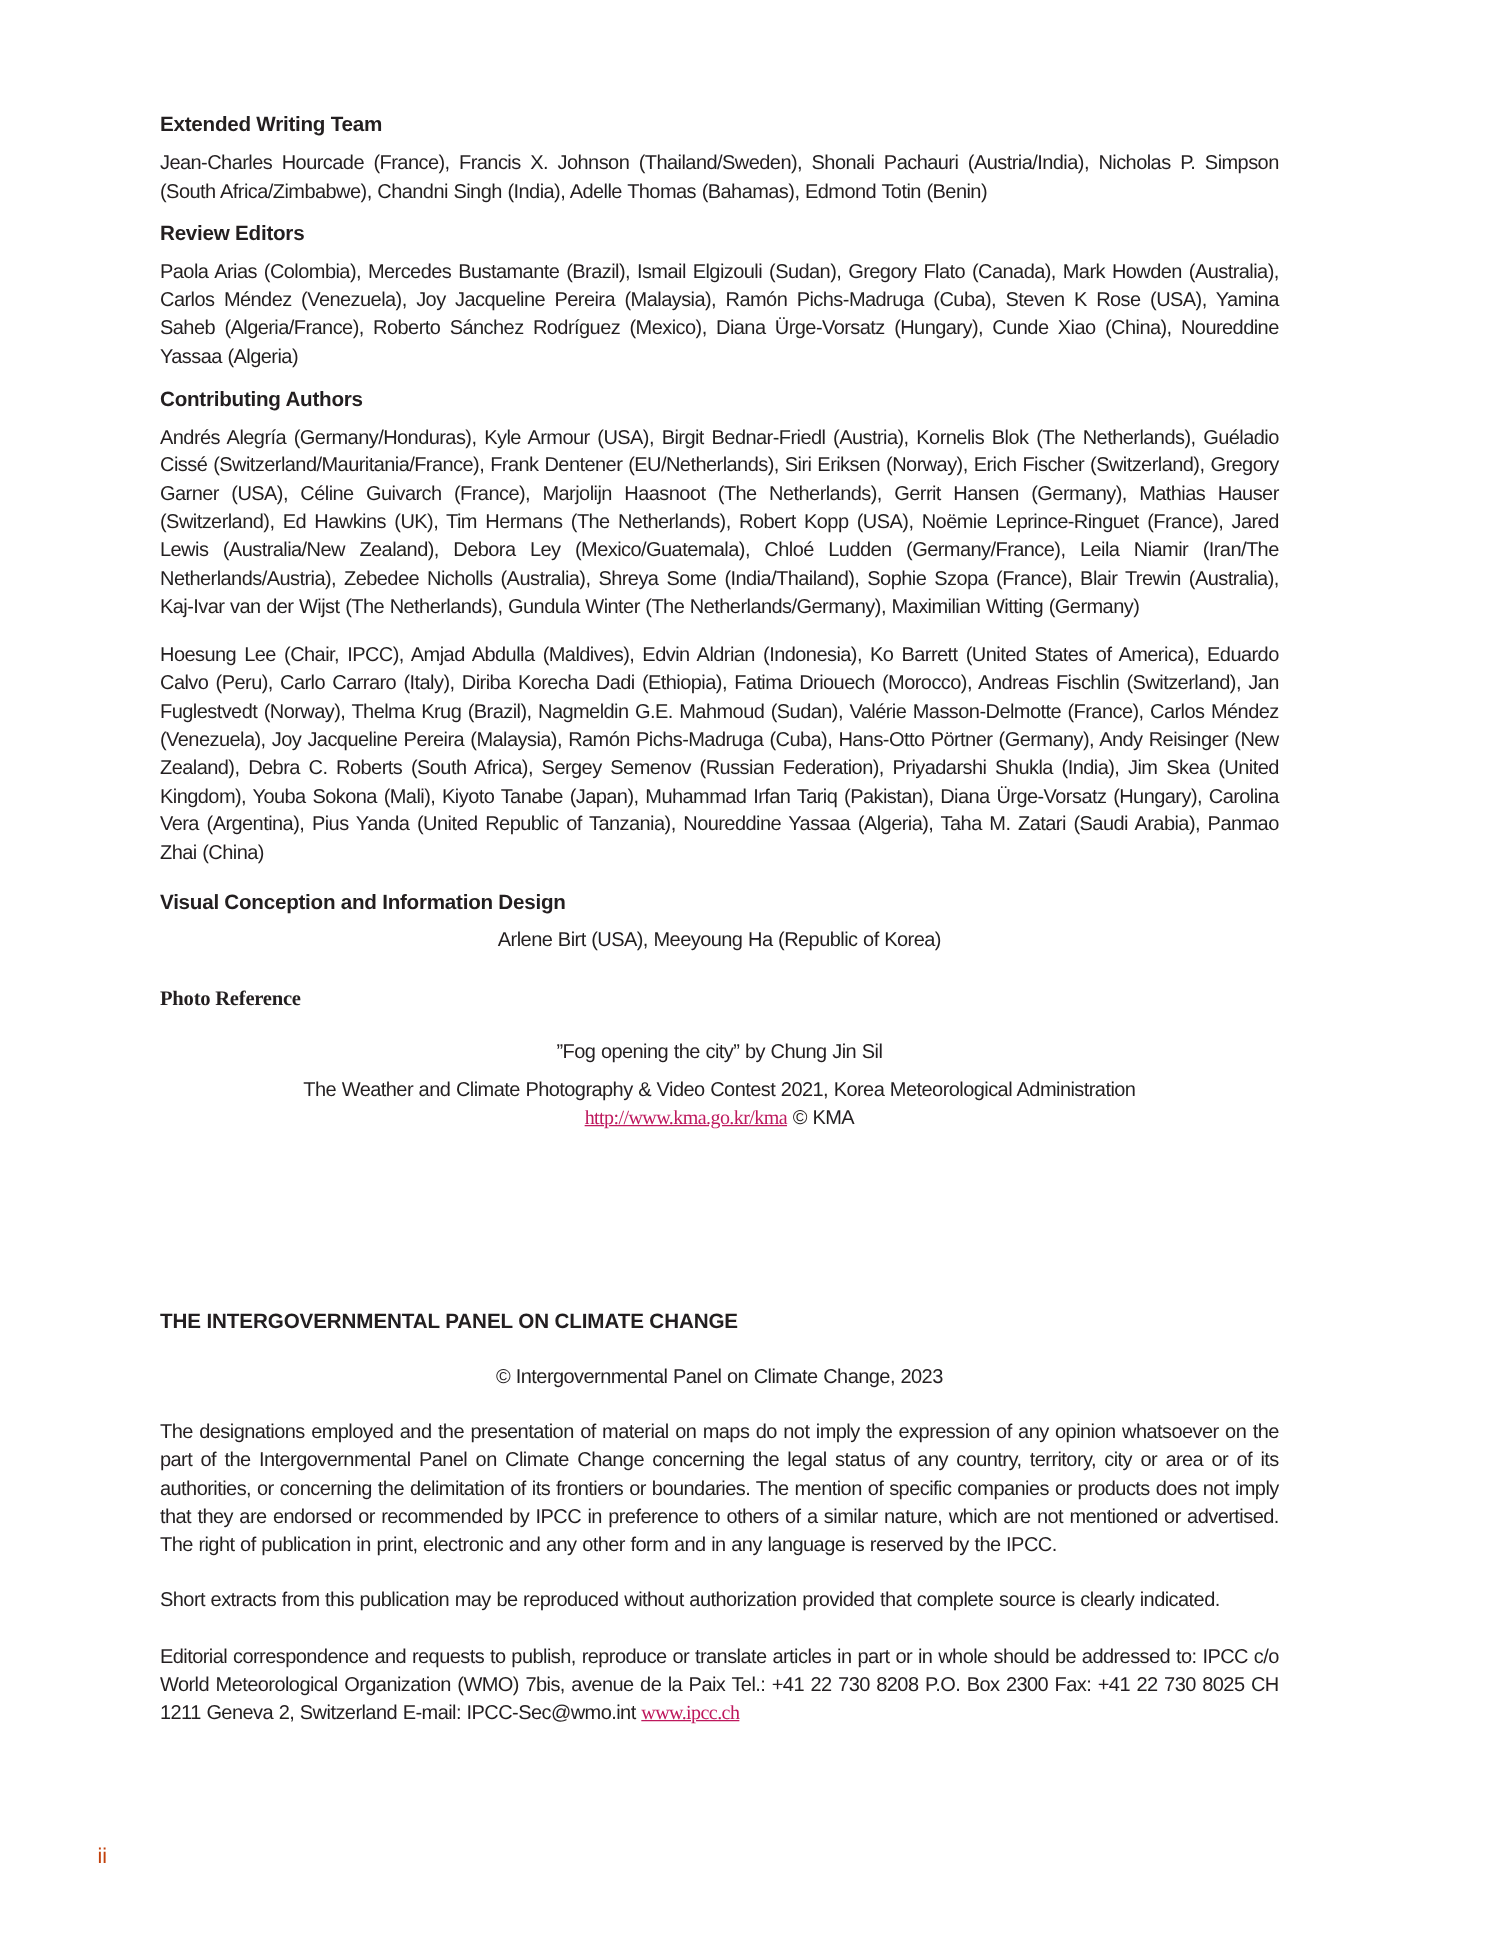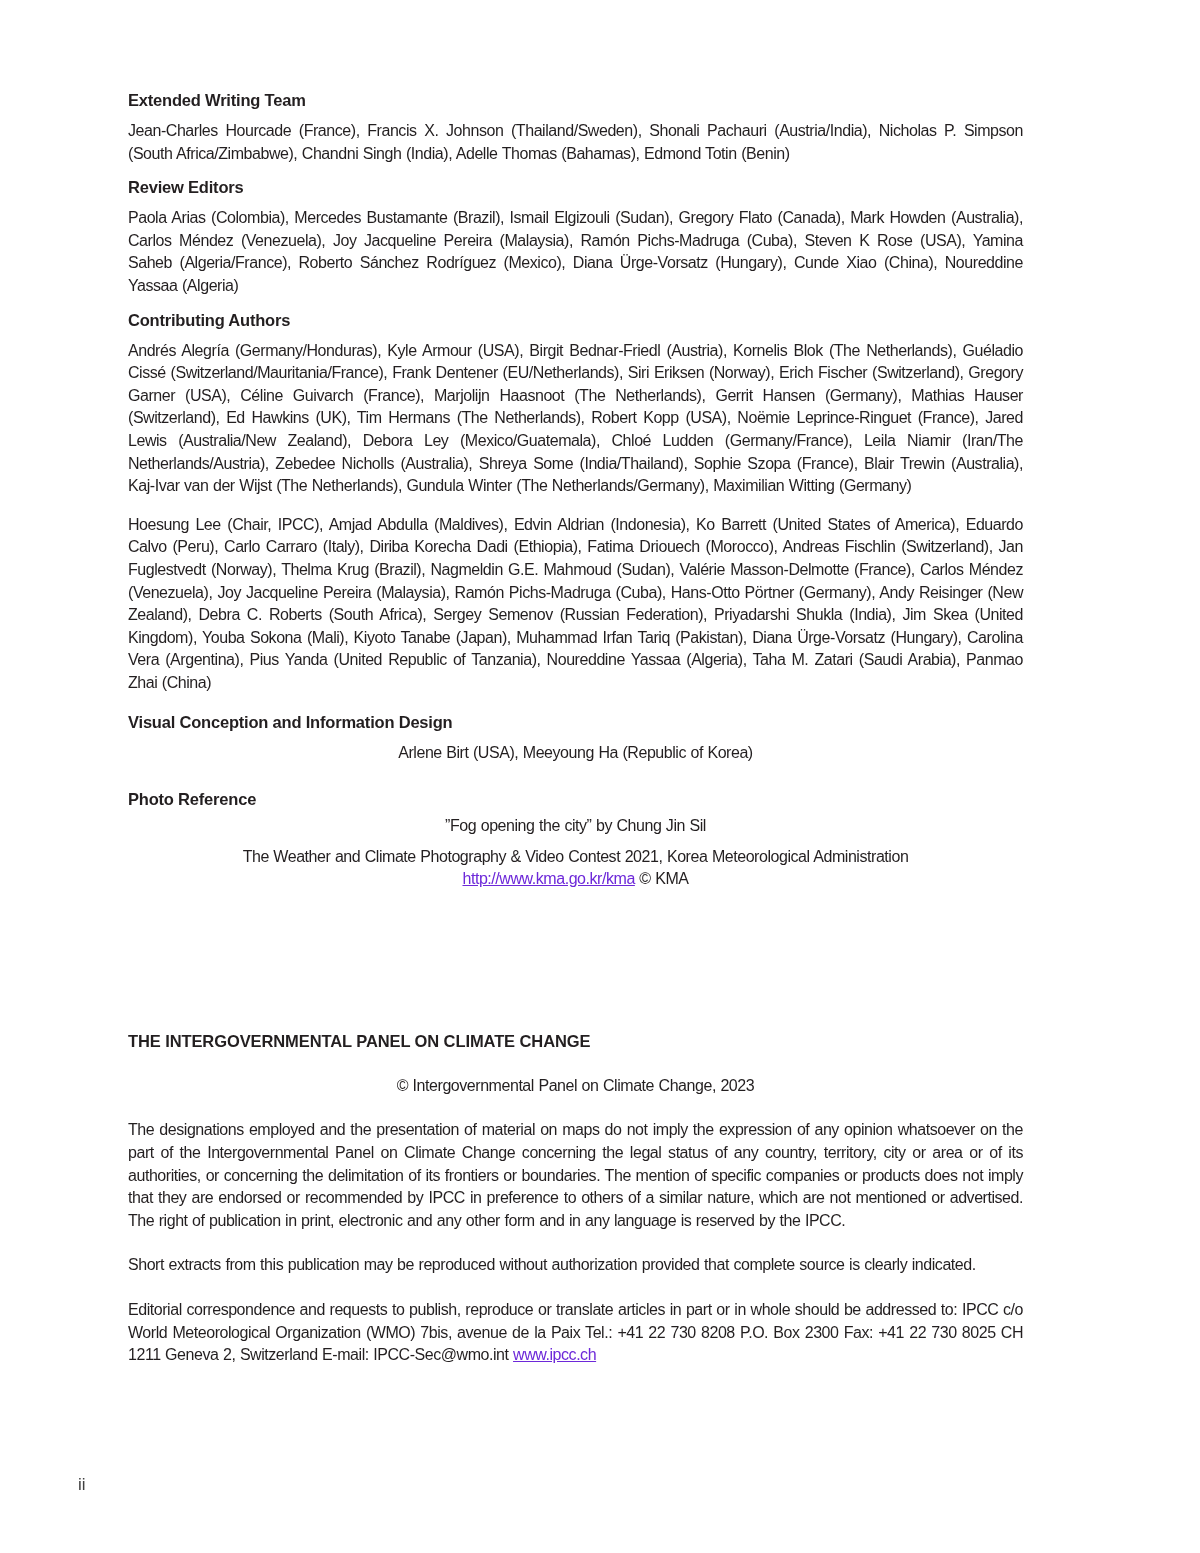--- a/index.html
+++ b/index.html
@@ -30,35 +30,35 @@
       line-height: 22.6px;
       text-align: justify;
       margin: 0 4px 10px 0;
       letter-spacing: -0.45px;
       word-spacing: 0.5px;
     }
     .para.left { text-align: center; }
     .section { margin-bottom: 4px; }
     .gap-sm { height: 6px; }
     .gap-lg { height: 128px; }
-    .link { color: #6d28d9; text-decoration: underline; }
+    .link { color: #be185d; text-decoration: underline; font-family: Liberation Serif, serif; }
     .bold { font-weight: bold; }
     .org-title {
       font-size: 16.5px;
       font-weight: bold;
       letter-spacing: -0.1px;
       line-height: 24px;
       margin: 0 0 22px 0;
     }
     .page-number {
       position: absolute;
       left: 78px;
       top: 1475px;
       font-size: 17px;
-      color: #404040;
+      color: #c2410c;
       font-family: "Liberation Sans", sans-serif;
     }
   </style>
 </head>
 <body>
 
 <div class="page">
 
   <div class="section">
     <div class="heading">Extended Writing Team</div>
@@ -87,21 +87,21 @@
     <div class="heading">Visual Conception and Information Design</div>
     <div class="para left">Arlene Birt (USA), Meeyoung Ha (Republic of Korea)</div>
   </div>
 
   <div class="gap-sm"></div>
 
 
   <div class="gap-sm"></div>
 
   <div class="section">
-    <div class="heading" style="margin-bottom:4px;">Photo Reference</div>
+    <div class="heading" style="margin-bottom:20px;font-family:Liberation Serif, serif;">Photo Reference</div>
     <div class="para left" style="margin-bottom:8px;">”Fog opening the city” by Chung Jin Sil</div>
     <div class="para left">
       <span>The Weather and Climate Photography &amp; Video Contest 2021, Korea Meteorological Administration</span><br>
       <a class="link" href="#">http://www.kma.go.kr/kma</a><span> © KMA</span>
     </div>
   </div>
 
   <div class="gap-lg"></div>
 
   <div class="org-title">THE INTERGOVERNMENTAL PANEL ON CLIMATE CHANGE</div>

